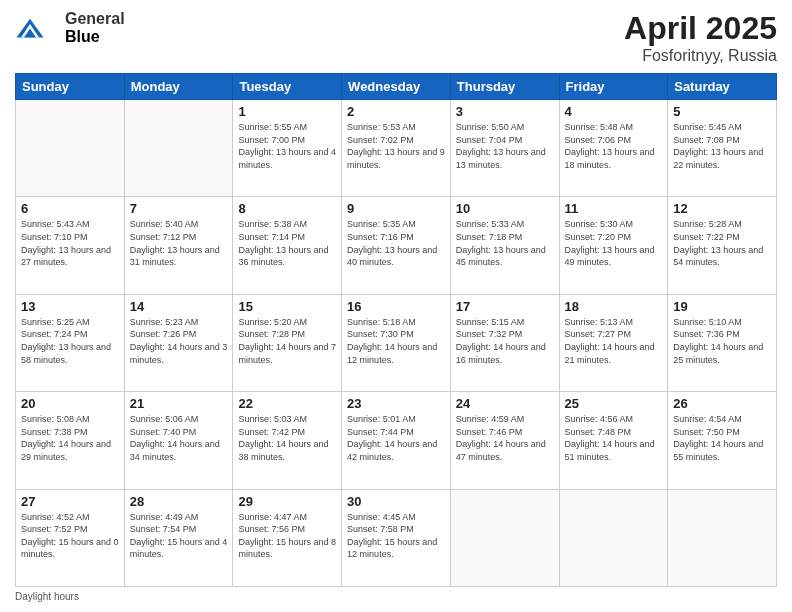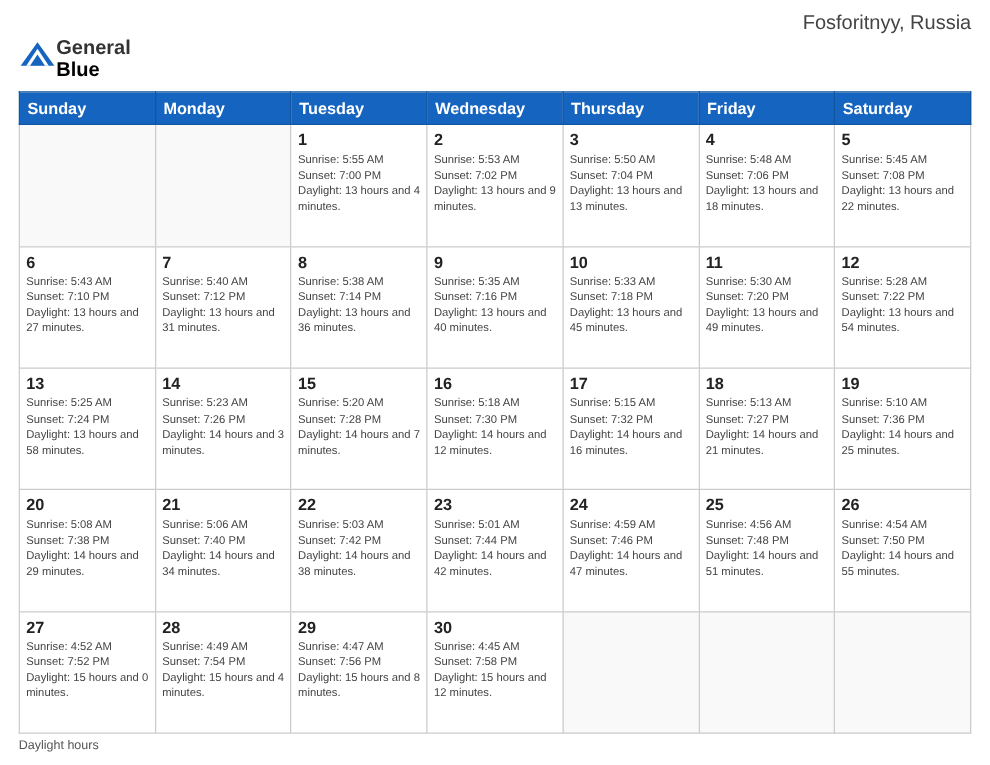--- a/index.html
+++ b/index.html
@@ -18,23 +18,22 @@
       flex-direction: column;
     }
     .header {
       display: flex;
       justify-content: space-between;
       align-items: flex-start;
       margin-bottom: 8px;
     }
     .logo {
       display: flex;
-      align-items: flex-start;
-      gap: 0;
-      margin-top: 20px;
+      align-items: flex-end;
+      gap: 20px;
     }
     .logo-text {
       display: flex;
       flex-direction: column;
       line-height: 1.1;
     }
     .logo-general {
       font-size: 16px;
       font-weight: bold;
       color: #333;
@@ -121,20 +120,21 @@
         <polygon points="20,5 38,30 2,30" fill="#1565c0"></polygon>
         <polygon points="20,12 32,30 8,30" fill="#fff"></polygon>
         <polygon points="20,18 28,30 12,30" fill="#1565c0"></polygon>
       </svg>
       <div class="logo-text">
         <span class="logo-general">General</span>
         <span class="logo-blue">Blue</span>
       </div>
     </div>
     <div class="title-block">
+      <div class="title-month">April 2025</div>
       <div class="title-location">Fosforitnyy, Russia</div>
     </div>
   </div>
 
   <table class="calendar">
     <thead>
       <tr>
       <th>Sunday</th>
           <th>Monday</th>
           <th>Tuesday</th>

